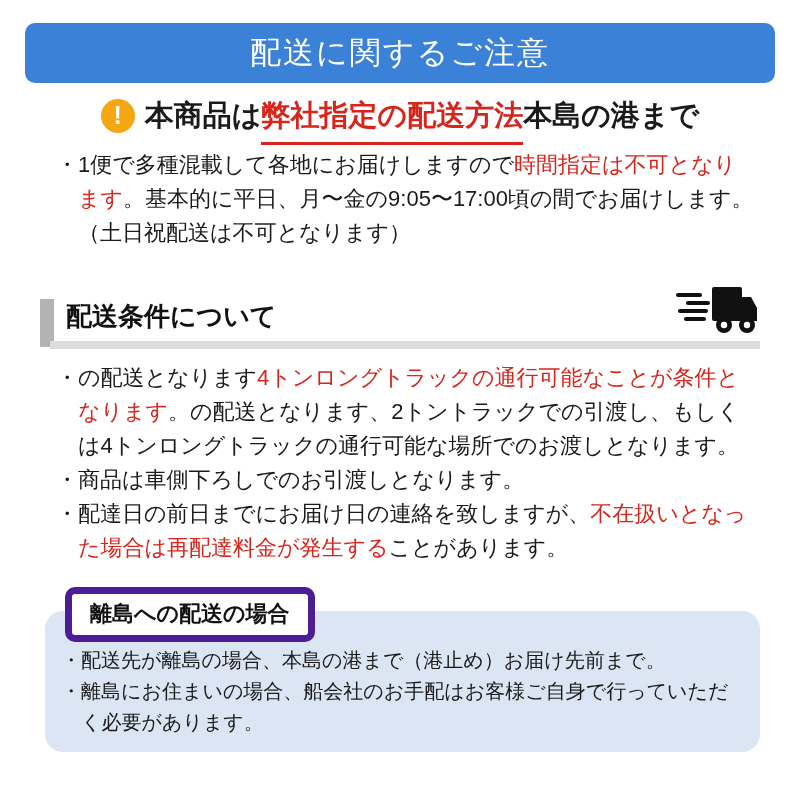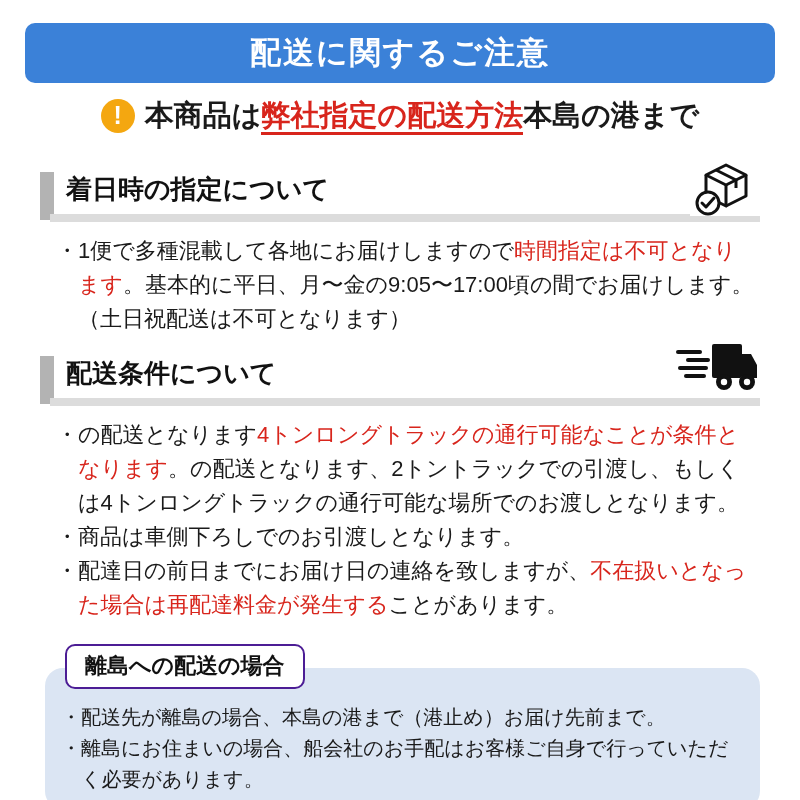--- a/index.html
+++ b/index.html
@@ -3,34 +3,34 @@
 <meta charset="utf-8">
 <style>
   html,body{margin:0;padding:0;}
   body{
     width:800px;height:800px;background:#ffffff;
     font-family:"Liberation Sans","DejaVu Sans",sans-serif;
     color:#1a1a1a;overflow:hidden;
   }
   .banner{
     margin:23px auto 0;width:750px;height:60px;border-radius:10px;
-    background:#3b81d8;color:#ffffff;font-size:31px;font-weight:bold;
+    background:#3b81d8;color:#ffffff;font-size:31px;font-weight:normal;
     display:flex;align-items:center;justify-content:center;letter-spacing:2px;
   }
   .warning-row{
     margin-top:13px;display:flex;align-items:center;justify-content:center;gap:10px;
   }
   .warn-icon{
     width:34px;height:34px;border-radius:50%;background:#f4a710;color:#ffffff;
     font-size:25px;font-weight:bold;display:flex;align-items:center;justify-content:center;
     flex:0 0 auto;padding-bottom:2px;box-sizing:border-box;
   }
   .warn-text{font-size:29px;font-weight:bold;}
   .warn-text .hl{
-    color:#d8251c;border-bottom:3px solid #d8251c;padding-bottom:1px;
+    color:#d8251c;border-bottom:3px solid #d8251c;padding-bottom:11px;
   }
   .red{color:#d8251c;}
   .section-head{
     position:relative;margin:34px 40px 0 40px;height:52px;
   }
   .section-head .bar{
     position:absolute;left:0;top:2px;width:14px;height:48px;background:#b3b3b3;
   }
   .section-head h2{
     margin:0 0 0 26px;font-size:26px;font-weight:bold;line-height:38px;color:#111;
@@ -45,64 +45,47 @@
   .bullet{display:flex;font-size:22px;line-height:34px;}
   .bullet .marker{flex:0 0 22px;}
   .bullet p{margin:0;flex:1;}
   .island-wrap{position:relative;margin:46px 40px 0 45px;}
   .island-box{
     background:#dbe5f3;border-radius:18px;width:715px;box-sizing:border-box;
     padding:34px 18px 14px 16px;
   }
   .island-chip{
     position:absolute;top:-24px;left:20px;background:#ffffff;
-    border:2px solid #4c1d95;border-radius:10px;padding:5px 18px 6px;
+    border:7px solid #4c1d95;border-radius:10px;padding:5px 18px 6px;
     font-size:22px;font-weight:bold;color:#111;
   }
   .island-box .bullet{font-size:20px;line-height:31px;}
   .island-box .bullet .marker{flex:0 0 20px;}
   .icon-svg{display:block;}
 </style>
 </head>
 <body>
 
 <div class="page">
 
   <div class="banner">配送に関するご注意</div>
 
   <div class="warning-row">
     <span class="warn-icon">!</span>
     <div class="warn-text"><span>本商品は</span><span class="hl">弊社指定の配送方法</span><span>本島の港まで</span></div>
   </div>
 
-  <div class="section-head">
-    <span class="bar"></span>
-    <h2>着日時の指定について</h2>
-    <div class="rule"></div>
-    <span class="corner-icon">
-      <svg class="icon-svg" width="66" height="58" viewBox="0 0 66 58">
-        <g fill="none" stroke="#111" stroke-width="3" stroke-linejoin="round">
-          <path d="M14 17 L34 7 L54 17 L34 27 Z"></path>
-          <path d="M14 17 L14 38 L34 48 L34 27"></path>
-          <path d="M54 17 L54 38 L34 48"></path>
-          <path d="M24 12 L44 22 L44 30"></path>
-        </g>
-        <circle cx="16" cy="45" r="11" fill="#ffffff" stroke="#111" stroke-width="3"></circle>
-        <path d="M10 45 L14 49 L22 40" fill="none" stroke="#111" stroke-width="3" stroke-linecap="round" stroke-linejoin="round"></path>
-      </svg>
-    </span>
-  </div>
   <div class="bullets">
     <div class="bullet">
       <span class="marker">・</span>
       <p><span>1便で多種混載して各地にお届けしますので</span><span class="red">時間指定は不可となります</span><span>。基本的に平日、月〜金の9:05〜17:00頃の間でお届けします。（土日祝配送は不可となります）</span></p>
     </div>
   </div>
 
-  <div class="section-head" style="margin-top:18px;">
+  <div class="section-head" style="margin-top:47px;">
     <span class="bar"></span>
     <h2>配送条件について</h2>
     <div class="rule"></div>
     <span class="corner-icon">
       <svg class="icon-svg" width="84" height="52" viewBox="0 0 84 52">
         <g fill="#111">
           <rect x="2" y="8" width="26" height="4" rx="2"></rect>
           <rect x="12" y="16" width="24" height="4" rx="2"></rect>
           <rect x="4" y="24" width="30" height="4" rx="2"></rect>
           <rect x="10" y="32" width="22" height="4" rx="2"></rect>

